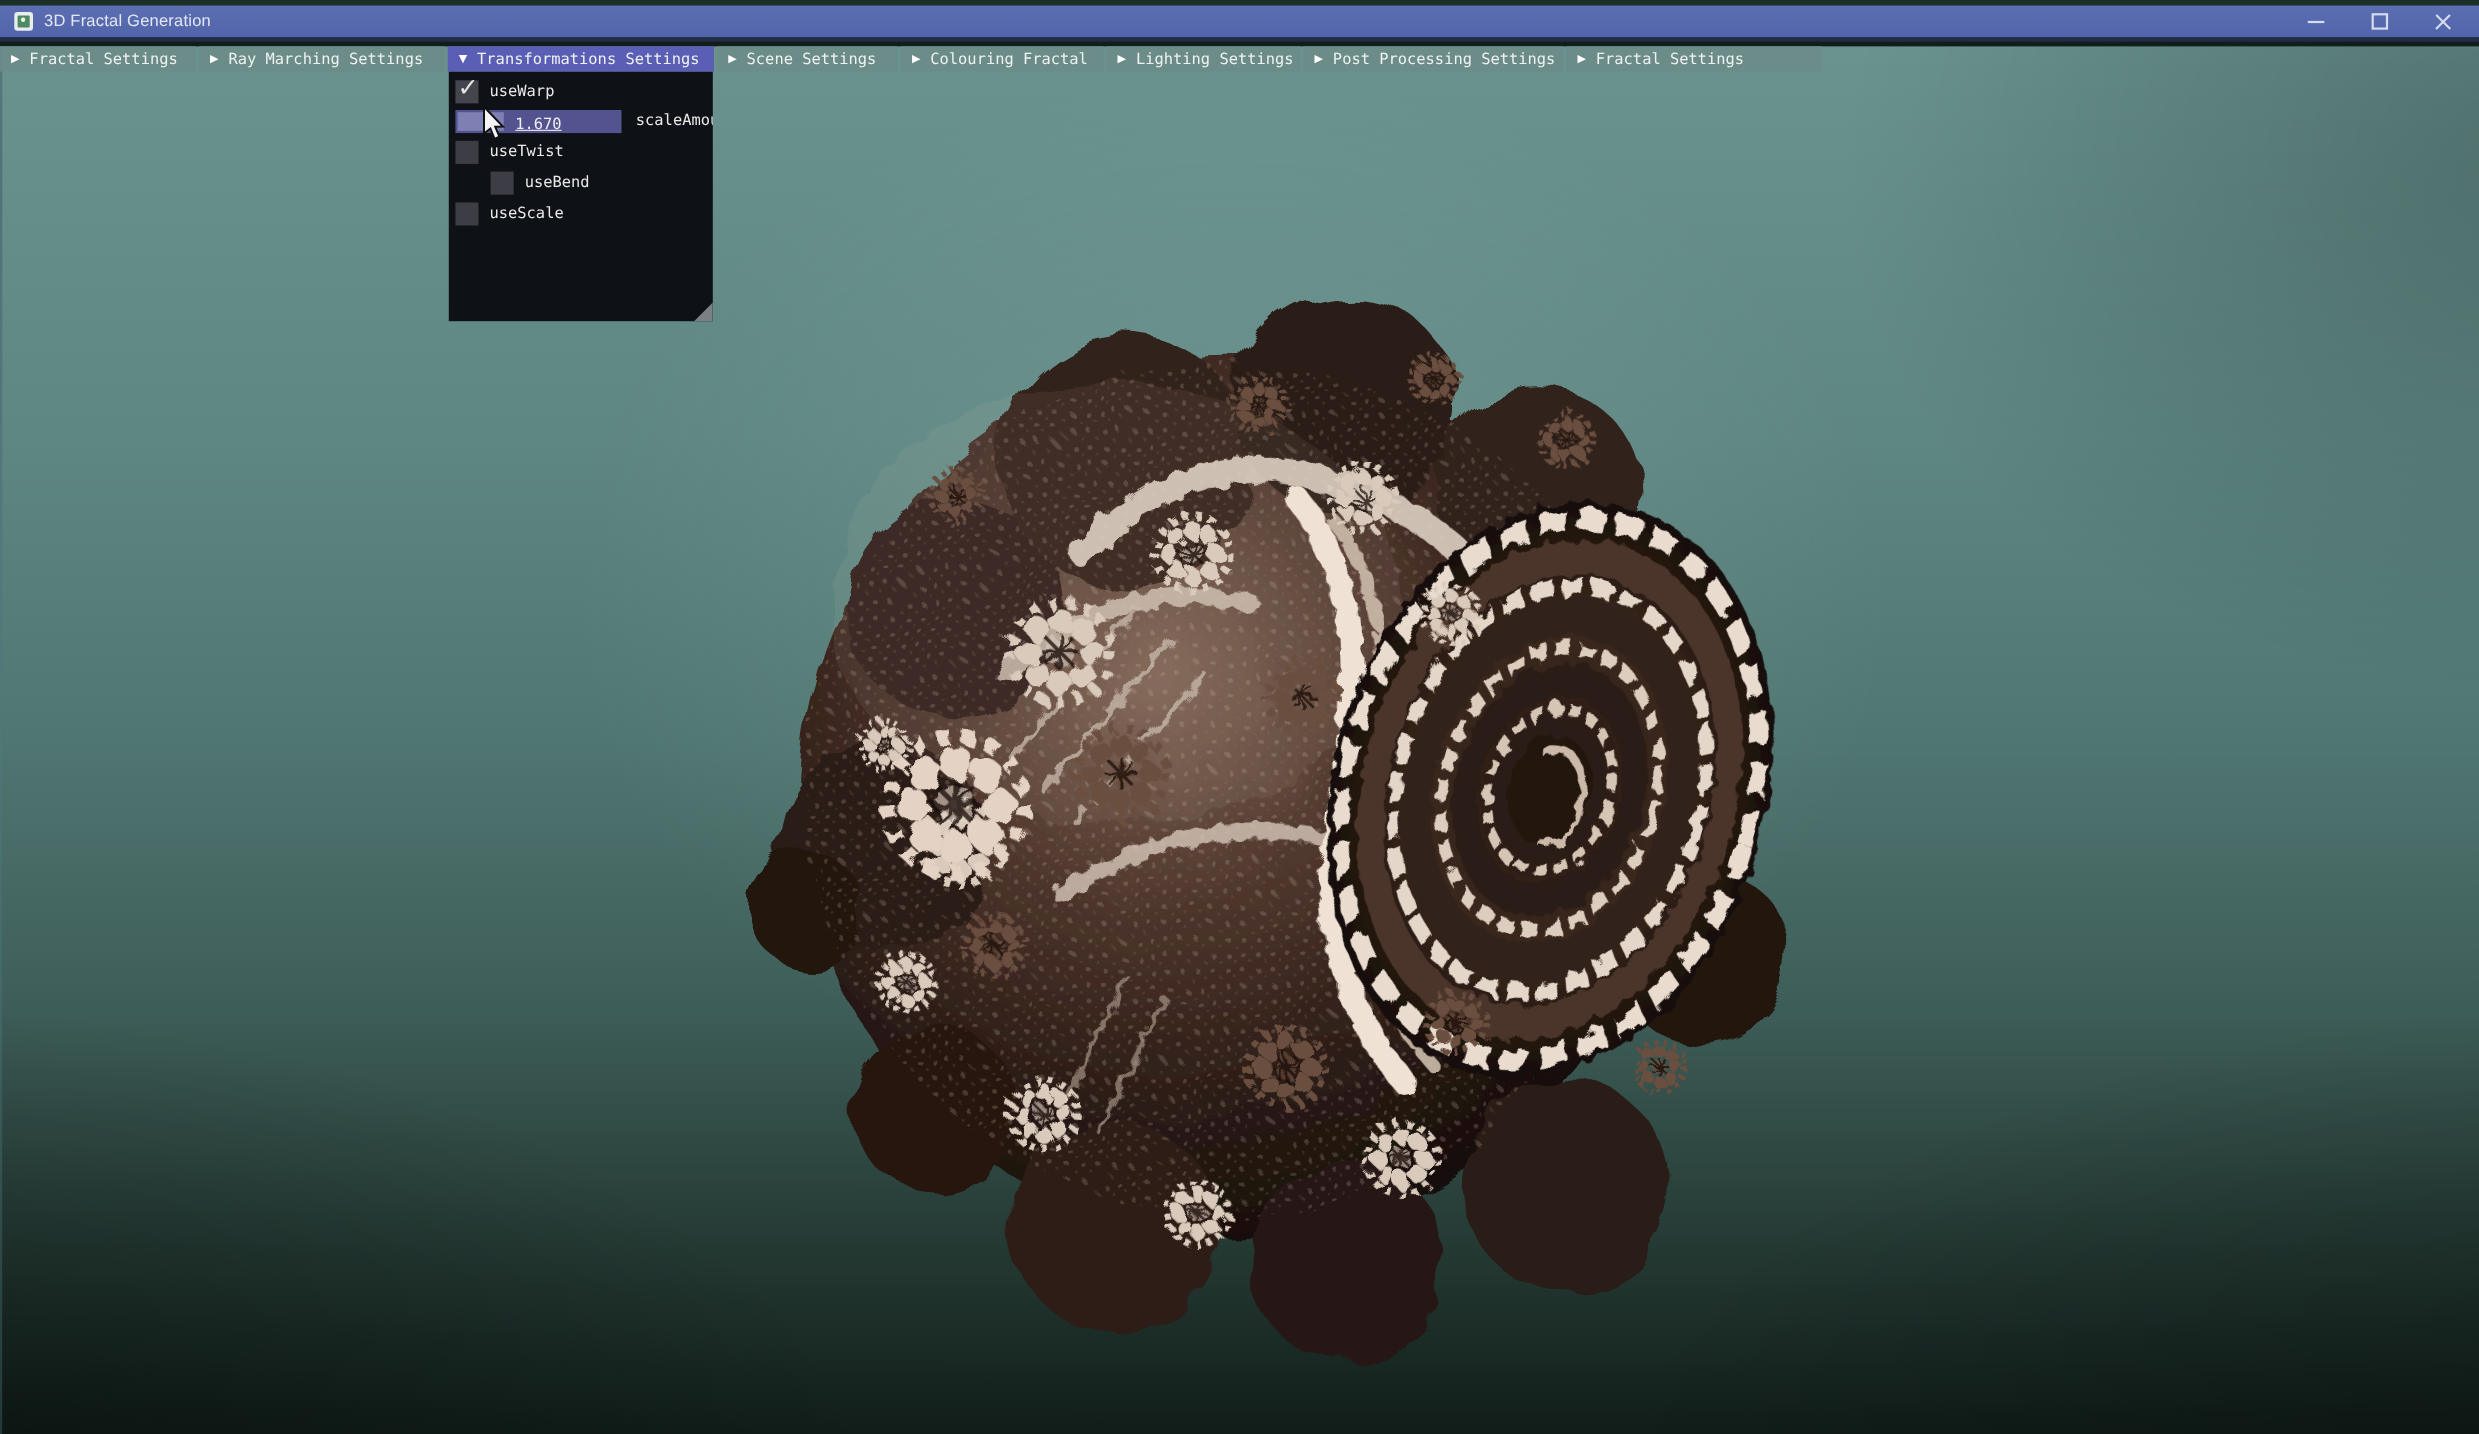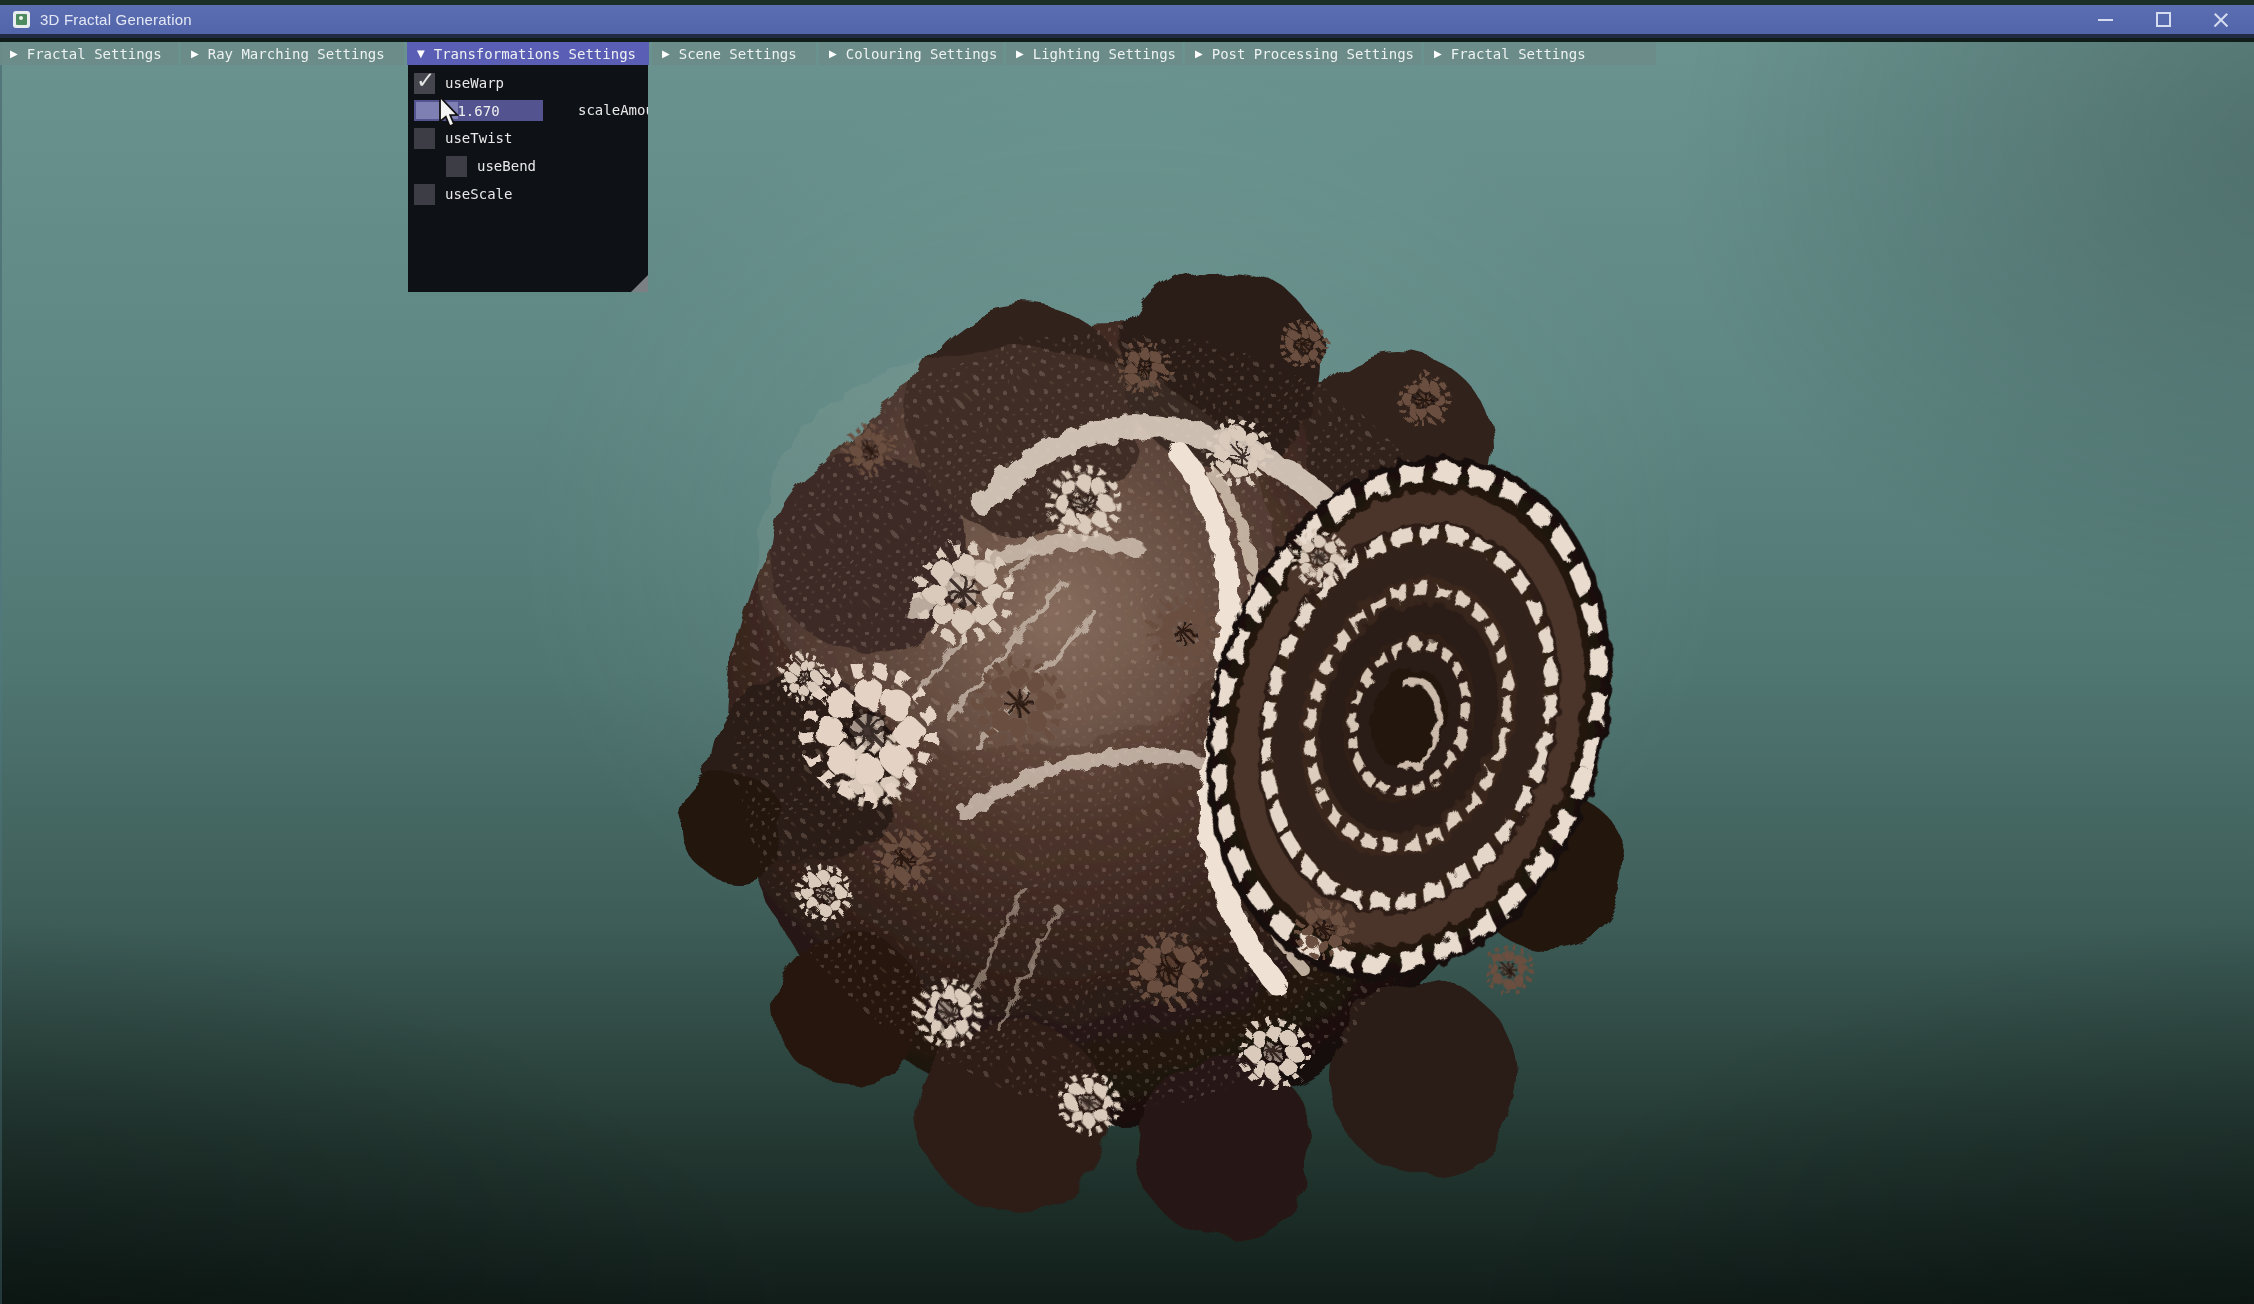--- a/index.html
+++ b/index.html
@@ -67,22 +67,22 @@
     position:absolute;left:408px;top:65px;width:240px;height:227px;z-index:5;
     background:rgba(9,11,16,0.95);overflow:hidden;color:#e9e9e9;font-size:14px;
   }
   .crow{position:absolute;left:6px;display:flex;align-items:center;height:21px;}
   .crow.r1{top:8px;} .crow.r3{top:63px;} .crow.r4{top:91px;padding-left:32px;} .crow.r5{top:119px;}
   .cbox{width:21px;height:21px;background:#45454e;position:relative;margin-right:10px;flex:0 0 auto;cursor:pointer;}
   .cbox.unchecked{background:#3d3d45;}
   .cbox .check{position:absolute;left:2px;top:-6px;font-size:23px;color:#e4e4e4;font-weight:bold;font-family:"DejaVu Sans",sans-serif;}
   .clabel{line-height:21px;}
   .slider{
-    position:absolute;left:6px;top:35px;width:129px;height:21px;background:#53548f;
-    display:flex;align-items:center;justify-content:center;cursor:ew-resize;
+    position:absolute;left:6px;top:35px;width:151px;height:21px;background:#53548f;
+    display:flex;align-items:flex-end;justify-content:center;cursor:ew-resize;text-decoration:underline;
   }
   .grab{position:absolute;left:2px;top:2px;width:42px;height:17px;background:#7e80b4;}
   .sval{position:relative;z-index:1;font-size:14px;color:#efefef;}
   .slabel{position:absolute;left:170px;top:35px;height:21px;line-height:21px;white-space:nowrap;}
   .grip{position:absolute;right:0;bottom:0;width:0;height:0;border-left:17px solid transparent;border-bottom:17px solid #7b8085;cursor:nwse-resize;}
 
   
   .cursor{position:absolute;left:438px;top:97px;z-index:10;pointer-events:none;}
 </style>
 </head>
@@ -238,21 +238,21 @@
     <div class="mi active">
       <span class="arr">▼</span>
       <span>Transformations Settings</span>
     </div>
     <div class="mi">
       <span class="arr">▶</span>
       <span>Scene Settings</span>
     </div>
     <div class="mi">
       <span class="arr">▶</span>
-      <span>Colouring Settings</span>
+      <span>Colouring Fractal</span>
     </div>
     <div class="mi">
       <span class="arr">▶</span>
       <span>Lighting Settings</span>
     </div>
     <div class="mi">
       <span class="arr">▶</span>
       <span>Post Processing Settings</span>
     </div>
     <div class="mi">

